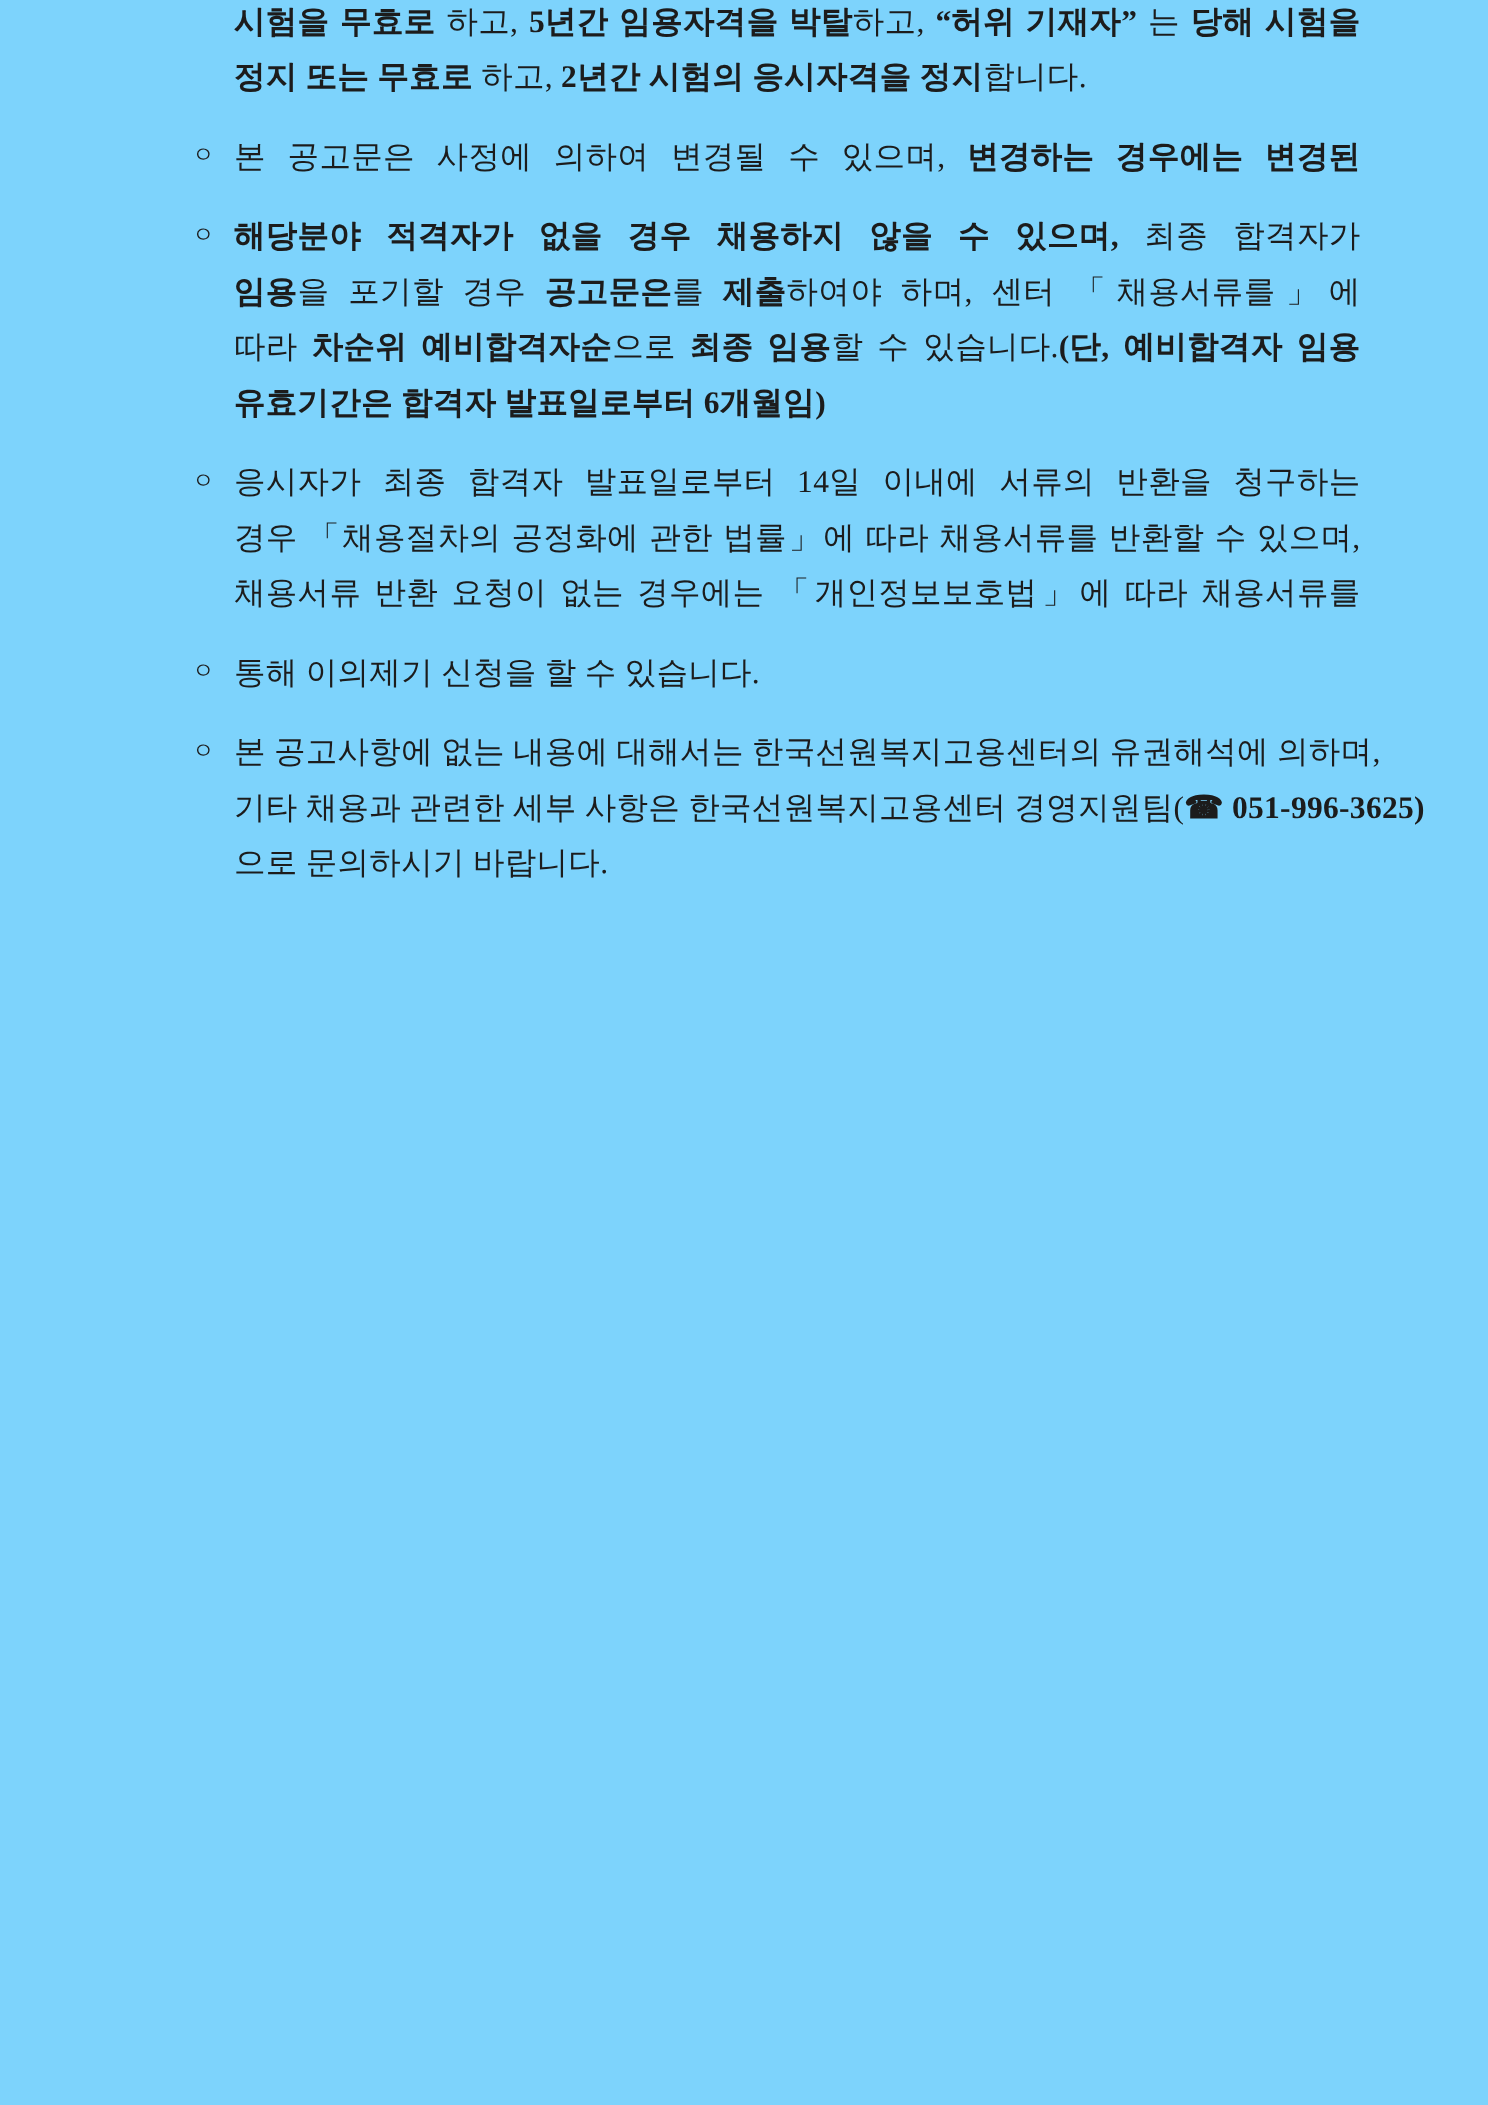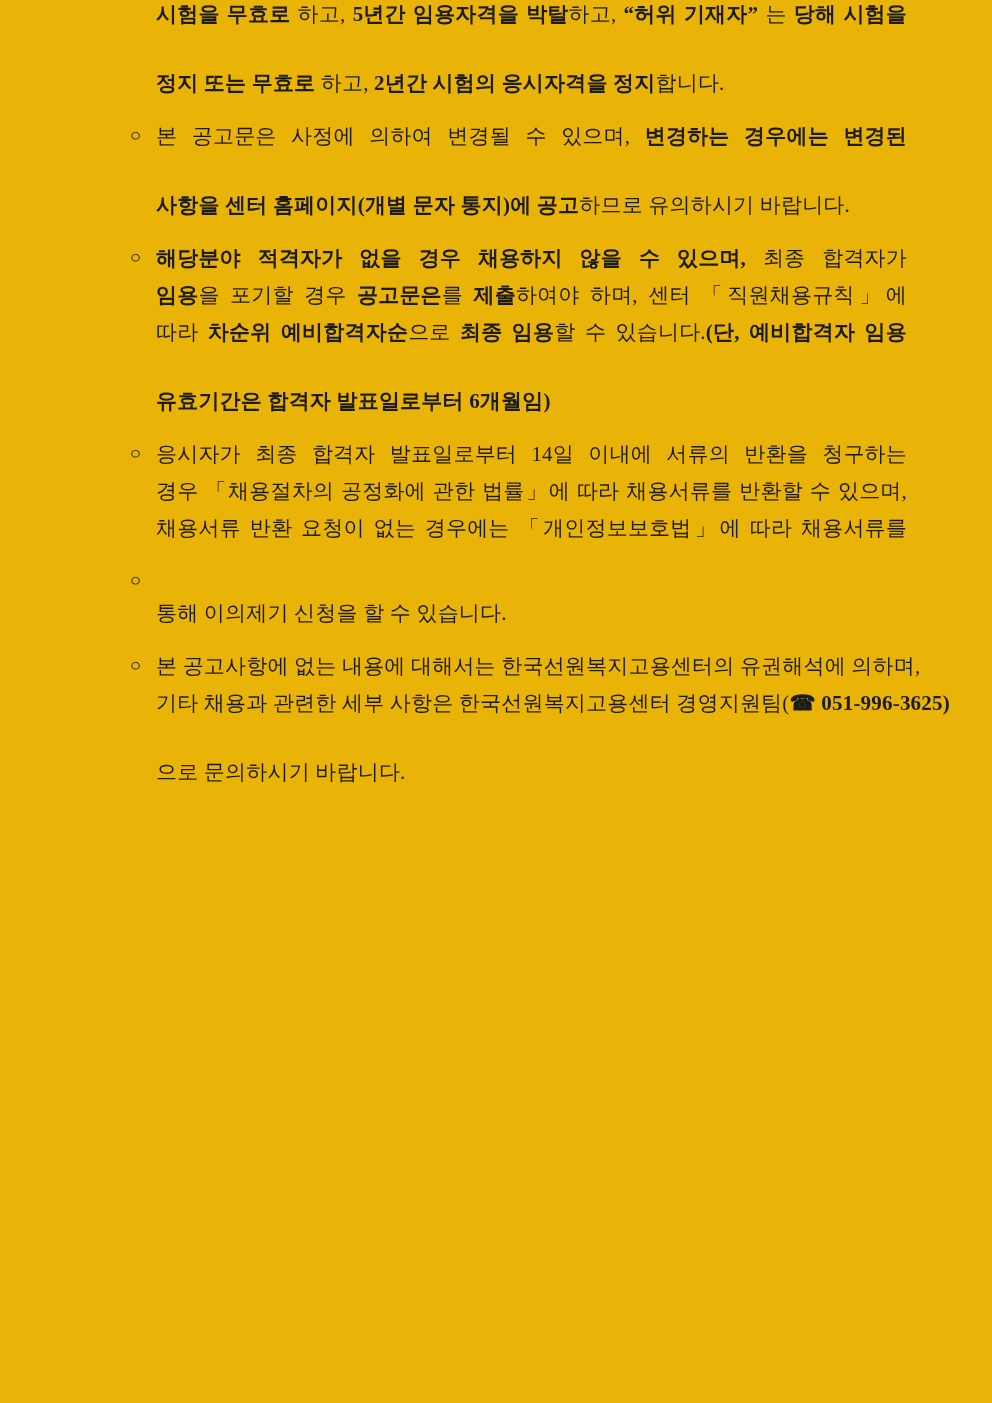--- a/index.html
+++ b/index.html
@@ -4,21 +4,21 @@
 <style>
   html, body {
     margin: 0;
     padding: 0;
     background: #ffffff;
   }
   .page {
     position: relative;
     width: 992px;
     height: 1403px;
-    background: #eab308;
+    background: #7dd3fc;
     overflow: hidden;
     font-family: "Liberation Serif", "DejaVu Serif", serif;
     color: #1c1c1c;
   }
   .content {
     position: absolute;
     top: -4px;
     left: 128px;
     width: 779px;
   }
@@ -41,21 +41,20 @@
   .line {
     font-size: 21px;
     line-height: 37px;
     white-space: nowrap;
     text-align: justify;
     text-align-last: justify;
   }
   .line.last {
     text-align: center;
     text-align-last: left;
-    margin-top: 32px;
   }
   .line span.b {
     font-weight: bold;
   }
   .line span {
     letter-spacing: 0.2px;
   }
 </style>
 </head>
 <body>
@@ -66,28 +65,27 @@
         <span class="bullet"></span>
         <div class="lines">
           <div class="line"><span class="b">시험을 무효로</span><span> 하고, </span><span class="b">5년간 임용자격을 박탈</span><span>하고, </span><span class="b">“허위 기재자”</span><span> 는 </span><span class="b">당해 시험을</span></div>
           <div class="line last"><span class="b">정지 또는 무효로</span><span> 하고, </span><span class="b">2년간 시험의 응시자격을 정지</span><span>합니다.</span></div>
         </div>
       </div>
       <div class="para">
         <span class="bullet">ㅇ</span>
         <div class="lines">
           <div class="line"><span>본 공고문은 사정에 의하여 변경될 수 있으며, </span><span class="b">변경하는 경우에는 변경된</span></div>
-          <div class="line last"><span class="b">사항을 센터 홈페이지(개별 문자 통지)에 공고</span><span>하므로 유의하시기 바랍니다.</span></div>
         </div>
       </div>
       <div class="para">
         <span class="bullet">ㅇ</span>
         <div class="lines">
           <div class="line"><span class="b">해당분야 적격자가 없을 경우 채용하지 않을 수 있으며,</span><span> 최종 합격자가</span></div>
-          <div class="line"><span class="b">임용</span><span>을 포기할 경우 </span><span class="b">공고문은</span><span>를 </span><span class="b">제출</span><span>하여야 하며, 센터 「직원채용규칙」에</span></div>
+          <div class="line"><span class="b">임용</span><span>을 포기할 경우 </span><span class="b">공고문은</span><span>를 </span><span class="b">제출</span><span>하여야 하며, 센터 「채용서류를」에</span></div>
           <div class="line"><span>따라 </span><span class="b">차순위 예비합격자순</span><span>으로 </span><span class="b">최종 임용</span><span>할 수 있습니다.</span><span class="b">(단, 예비합격자 임용</span></div>
           <div class="line last"><span class="b">유효기간은 합격자 발표일로부터 6개월임)</span></div>
         </div>
       </div>
       <div class="para">
         <span class="bullet">ㅇ</span>
         <div class="lines">
           <div class="line"><span>응시자가 최종 합격자 발표일로부터 14일 이내에 서류의 반환을 청구하는</span></div>
           <div class="line"><span>경우 「채용절차의 공정화에 관한 법률」에 따라 채용서류를 반환할 수 있으며,</span></div>
           <div class="line"><span>채용서류 반환 요청이 없는 경우에는 「개인정보보호법」에 따라 채용서류를</span></div>

